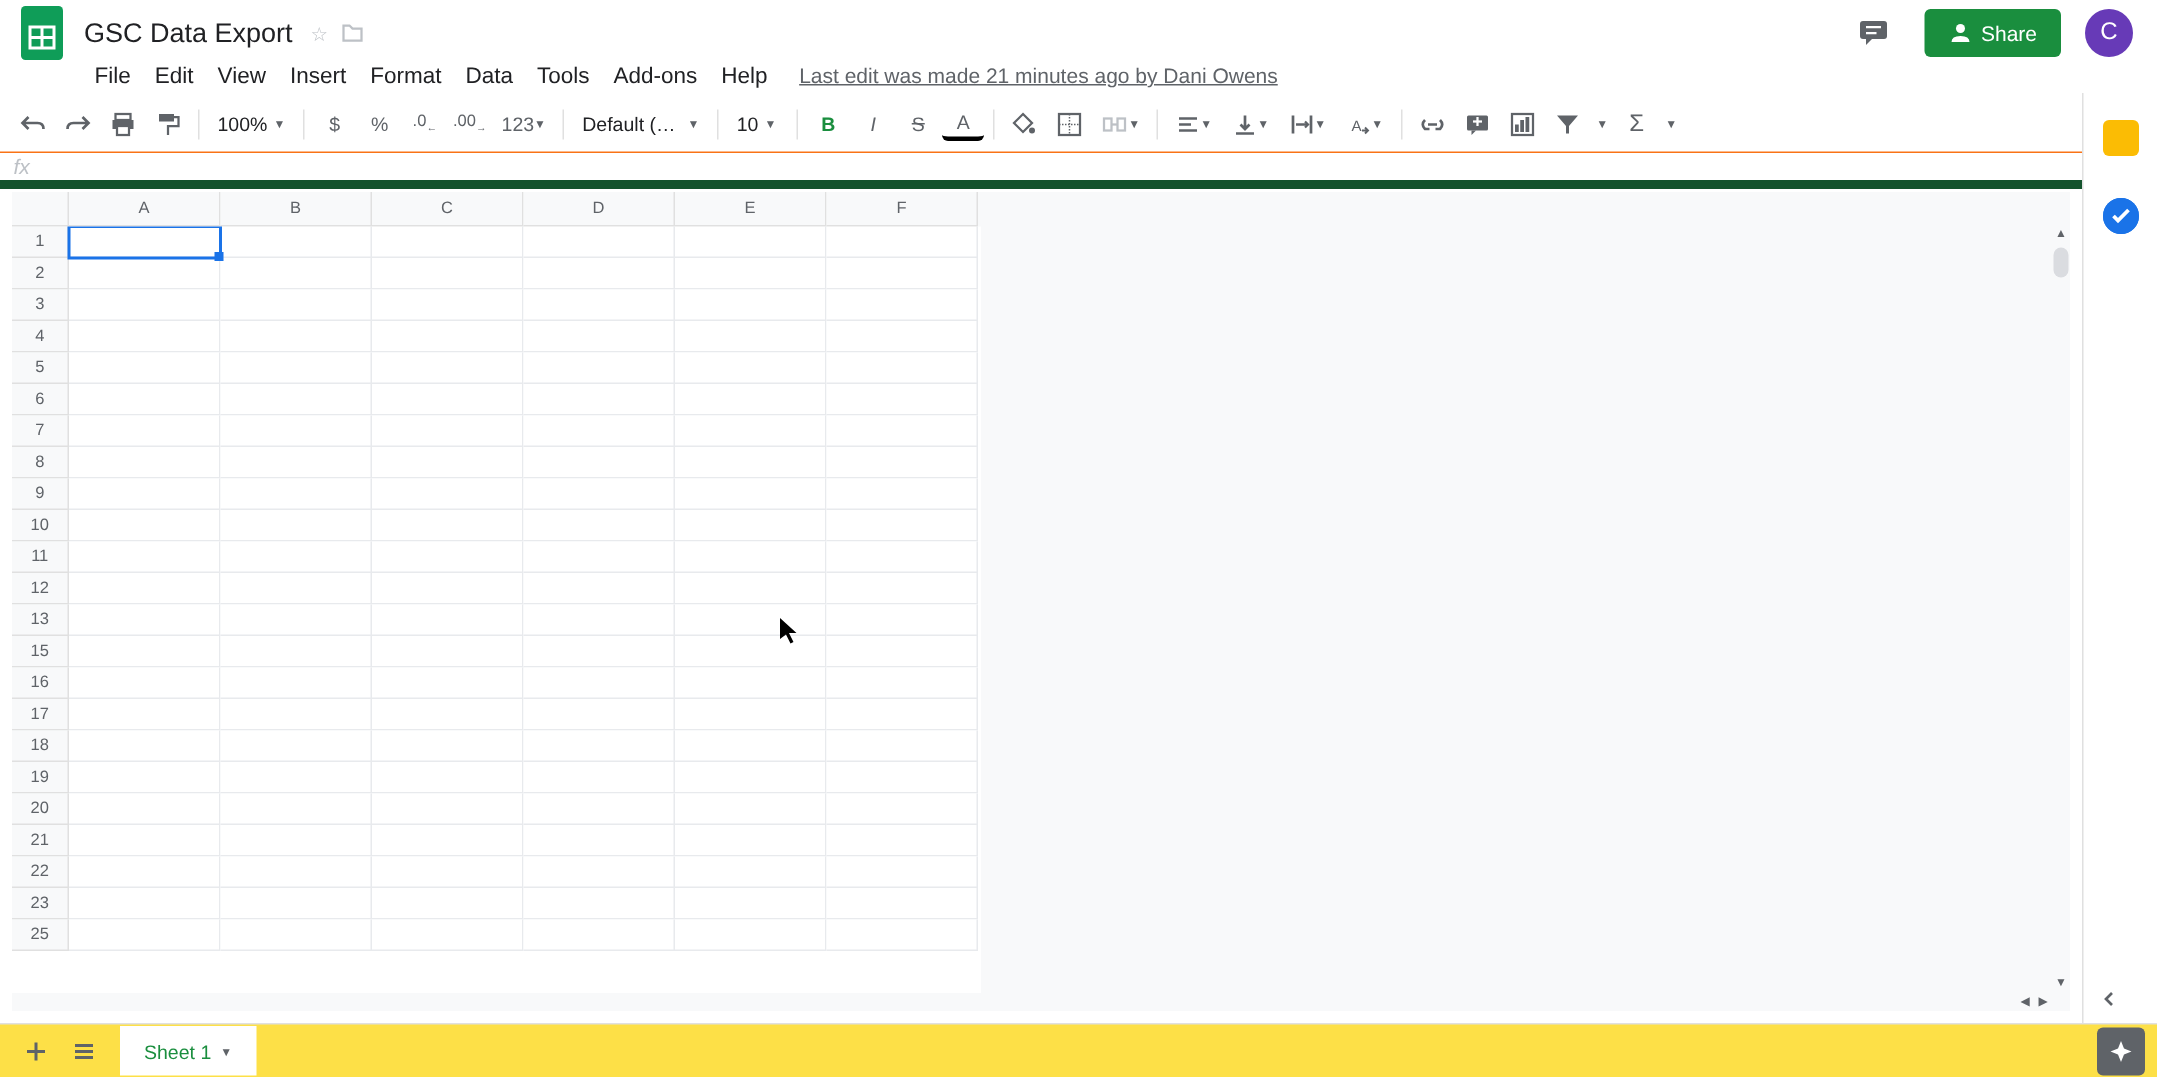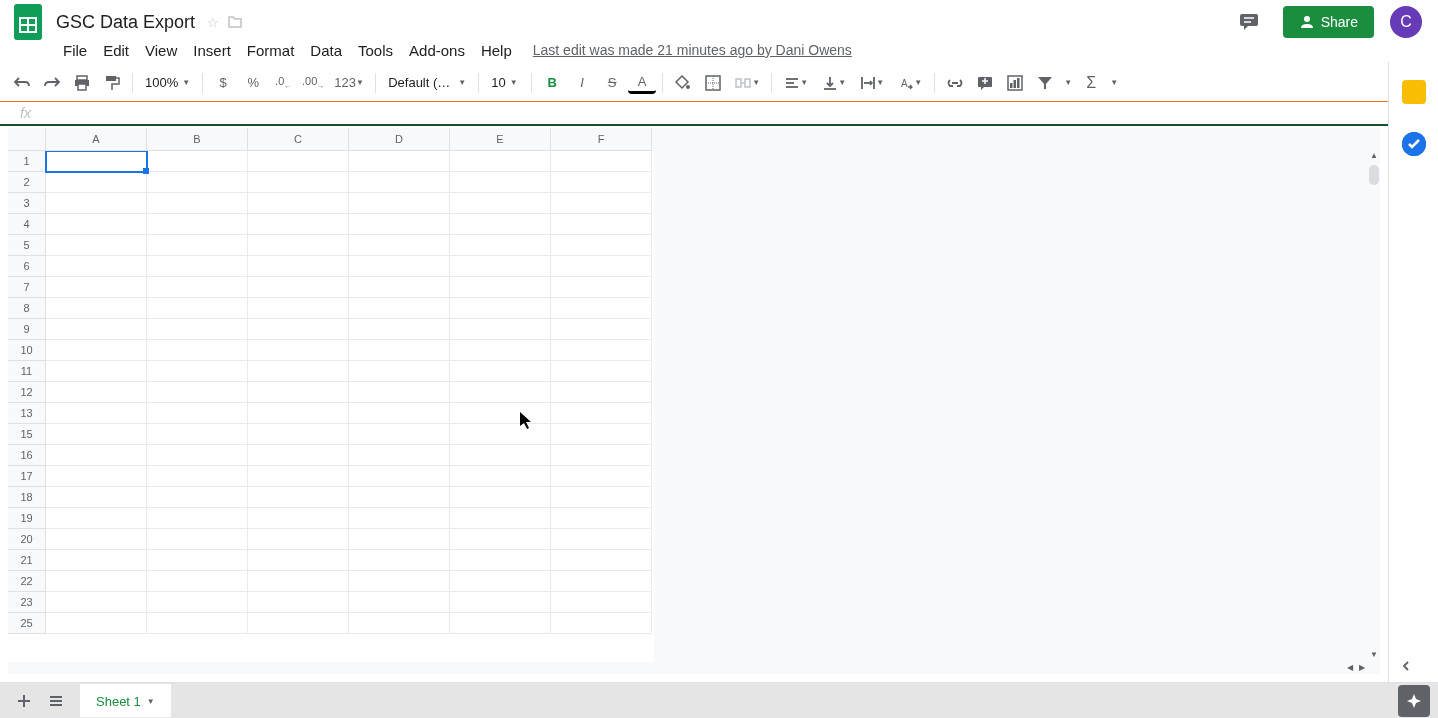--- a/index.html
+++ b/index.html
@@ -29,21 +29,21 @@
 .font-sel { padding: 2px 6px; font-size: 13px; width: 90px; display: flex; align-items: center; gap: 4px; cursor: pointer; overflow: hidden; white-space: nowrap; }
 .size-sel { padding: 2px 6px; font-size: 13px; width: 40px; display: flex; align-items: center; gap: 4px; cursor: pointer; }
 .bold-btn { font-weight: bold; color: #1a8e3e; }
 .italic-btn { font-style: italic; }
 .strike-btn { text-decoration: line-through; }
 .text-color { border-bottom: 3px solid #000; height: 22px; }
 .collapse-btn { margin-left: auto; }
 .dd-arrow { font-size: 8px; color: #5f6368; }
 
 
-.formula-bar { display: flex; align-items: center; height: 24px; border-bottom: 2px solid #14532d; padding: 0 20px; }
+.formula-bar { display: flex; align-items: center; height: 24px; border-bottom: 6px solid #14532d; padding: 0 9px; }
 .fx-label { font-style: italic; color: #bdc1c6; font-size: 14px; margin-right: 10px; }
 .formula-input { flex: 1; border: none; outline: none; font-size: 13px; height: 100%; }
 
 
 .grid-wrap { position: absolute; top: 128px; left: 8px; right: 58px; bottom: 44px; overflow: hidden; display: flex; }
 .grid-left { flex: 0 0 646px; display: flex; flex-direction: column; }
 .grid-right-gray { flex: 1; background: #f8f9fa; }
 .col-headers { display: flex; height: 23px; background: #f8f9fa; }
 .corner { width: 38px; border-right: 1px solid #e0e0e0; border-bottom: 1px solid #e0e0e0; background: #f8f9fa; }
 .col-h { width: 101px; text-align: center; font-size: 11px; color: #5f6368; border-right: 1px solid #e0e0e0; border-bottom: 1px solid #e0e0e0; line-height: 23px; cursor: pointer; background: #f8f9fa; }
@@ -55,21 +55,21 @@
 .cell.selected::after { content: ''; position: absolute; right: -3px; bottom: -3px; width: 6px; height: 6px; background: #1a73e8; }
 
 
 .vscroll { position: absolute; right: 58px; top: 151px; width: 12px; bottom: 56px; background: #f8f9fa; }
 .vscroll-thumb { width: 10px; height: 20px; background: #dadce0; margin: 2px auto; border-radius: 5px; }
 .vscroll-arrow { width: 12px; height: 12px; font-size: 8px; text-align: center; color: #5f6368; cursor: pointer; }
 .hscroll { position: absolute; bottom: 44px; left: 8px; right: 70px; height: 12px; background: #f8f9fa; display: flex; justify-content: flex-end; }
 .hscroll-arrow { width: 12px; height: 12px; font-size: 8px; text-align: center; color: #5f6368; cursor: pointer; line-height: 12px; }
 
 
-.sheetbar { position: absolute; bottom: 0; left: 0; right: 0; height: 36px; background: #e5e5e5; border-top: 1px solid #e0e0e0; display: flex; align-items: center; padding: 0 8px; }
+.sheetbar { position: absolute; bottom: 0; left: 0; right: 0; height: 36px; background: #fde047; border-top: 1px solid #e0e0e0; display: flex; align-items: center; padding: 0 8px; }
 .sheet-add, .sheet-all { width: 32px; height: 32px; display: flex; align-items: center; justify-content: center; cursor: pointer; color: #5f6368; border-radius: 4px; }
 .sheet-tab { padding: 8px 16px; background: #fff; border-top: 2px solid transparent; display: flex; align-items: center; gap: 6px; cursor: pointer; font-size: 13px; margin-left: 8px; color: #1a8e3e; font-weight: 500; }
 .explore-btn { margin-left: auto; width: 32px; height: 32px; background: #5f6368; display: flex; align-items: center; justify-content: center; border-radius: 4px; cursor: pointer; color: #fff; }
 .bottom-chevron { position: absolute; right: 24px; bottom: 44px; color: #5f6368; cursor: pointer; }
 
 
 .sidepanel { position: absolute; right: 0; top: 62px; width: 50px; bottom: 0; background: #fff; border-left: 1px solid #e0e0e0; display: flex; flex-direction: column; align-items: center; padding-top: 18px; gap: 28px; }
 .sp-icon { width: 24px; height: 24px; border-radius: 4px; cursor: pointer; }
 .sp-keep { background: #fbbc04; }
 .sp-tasks { background: #1a73e8; border-radius: 50%; }

